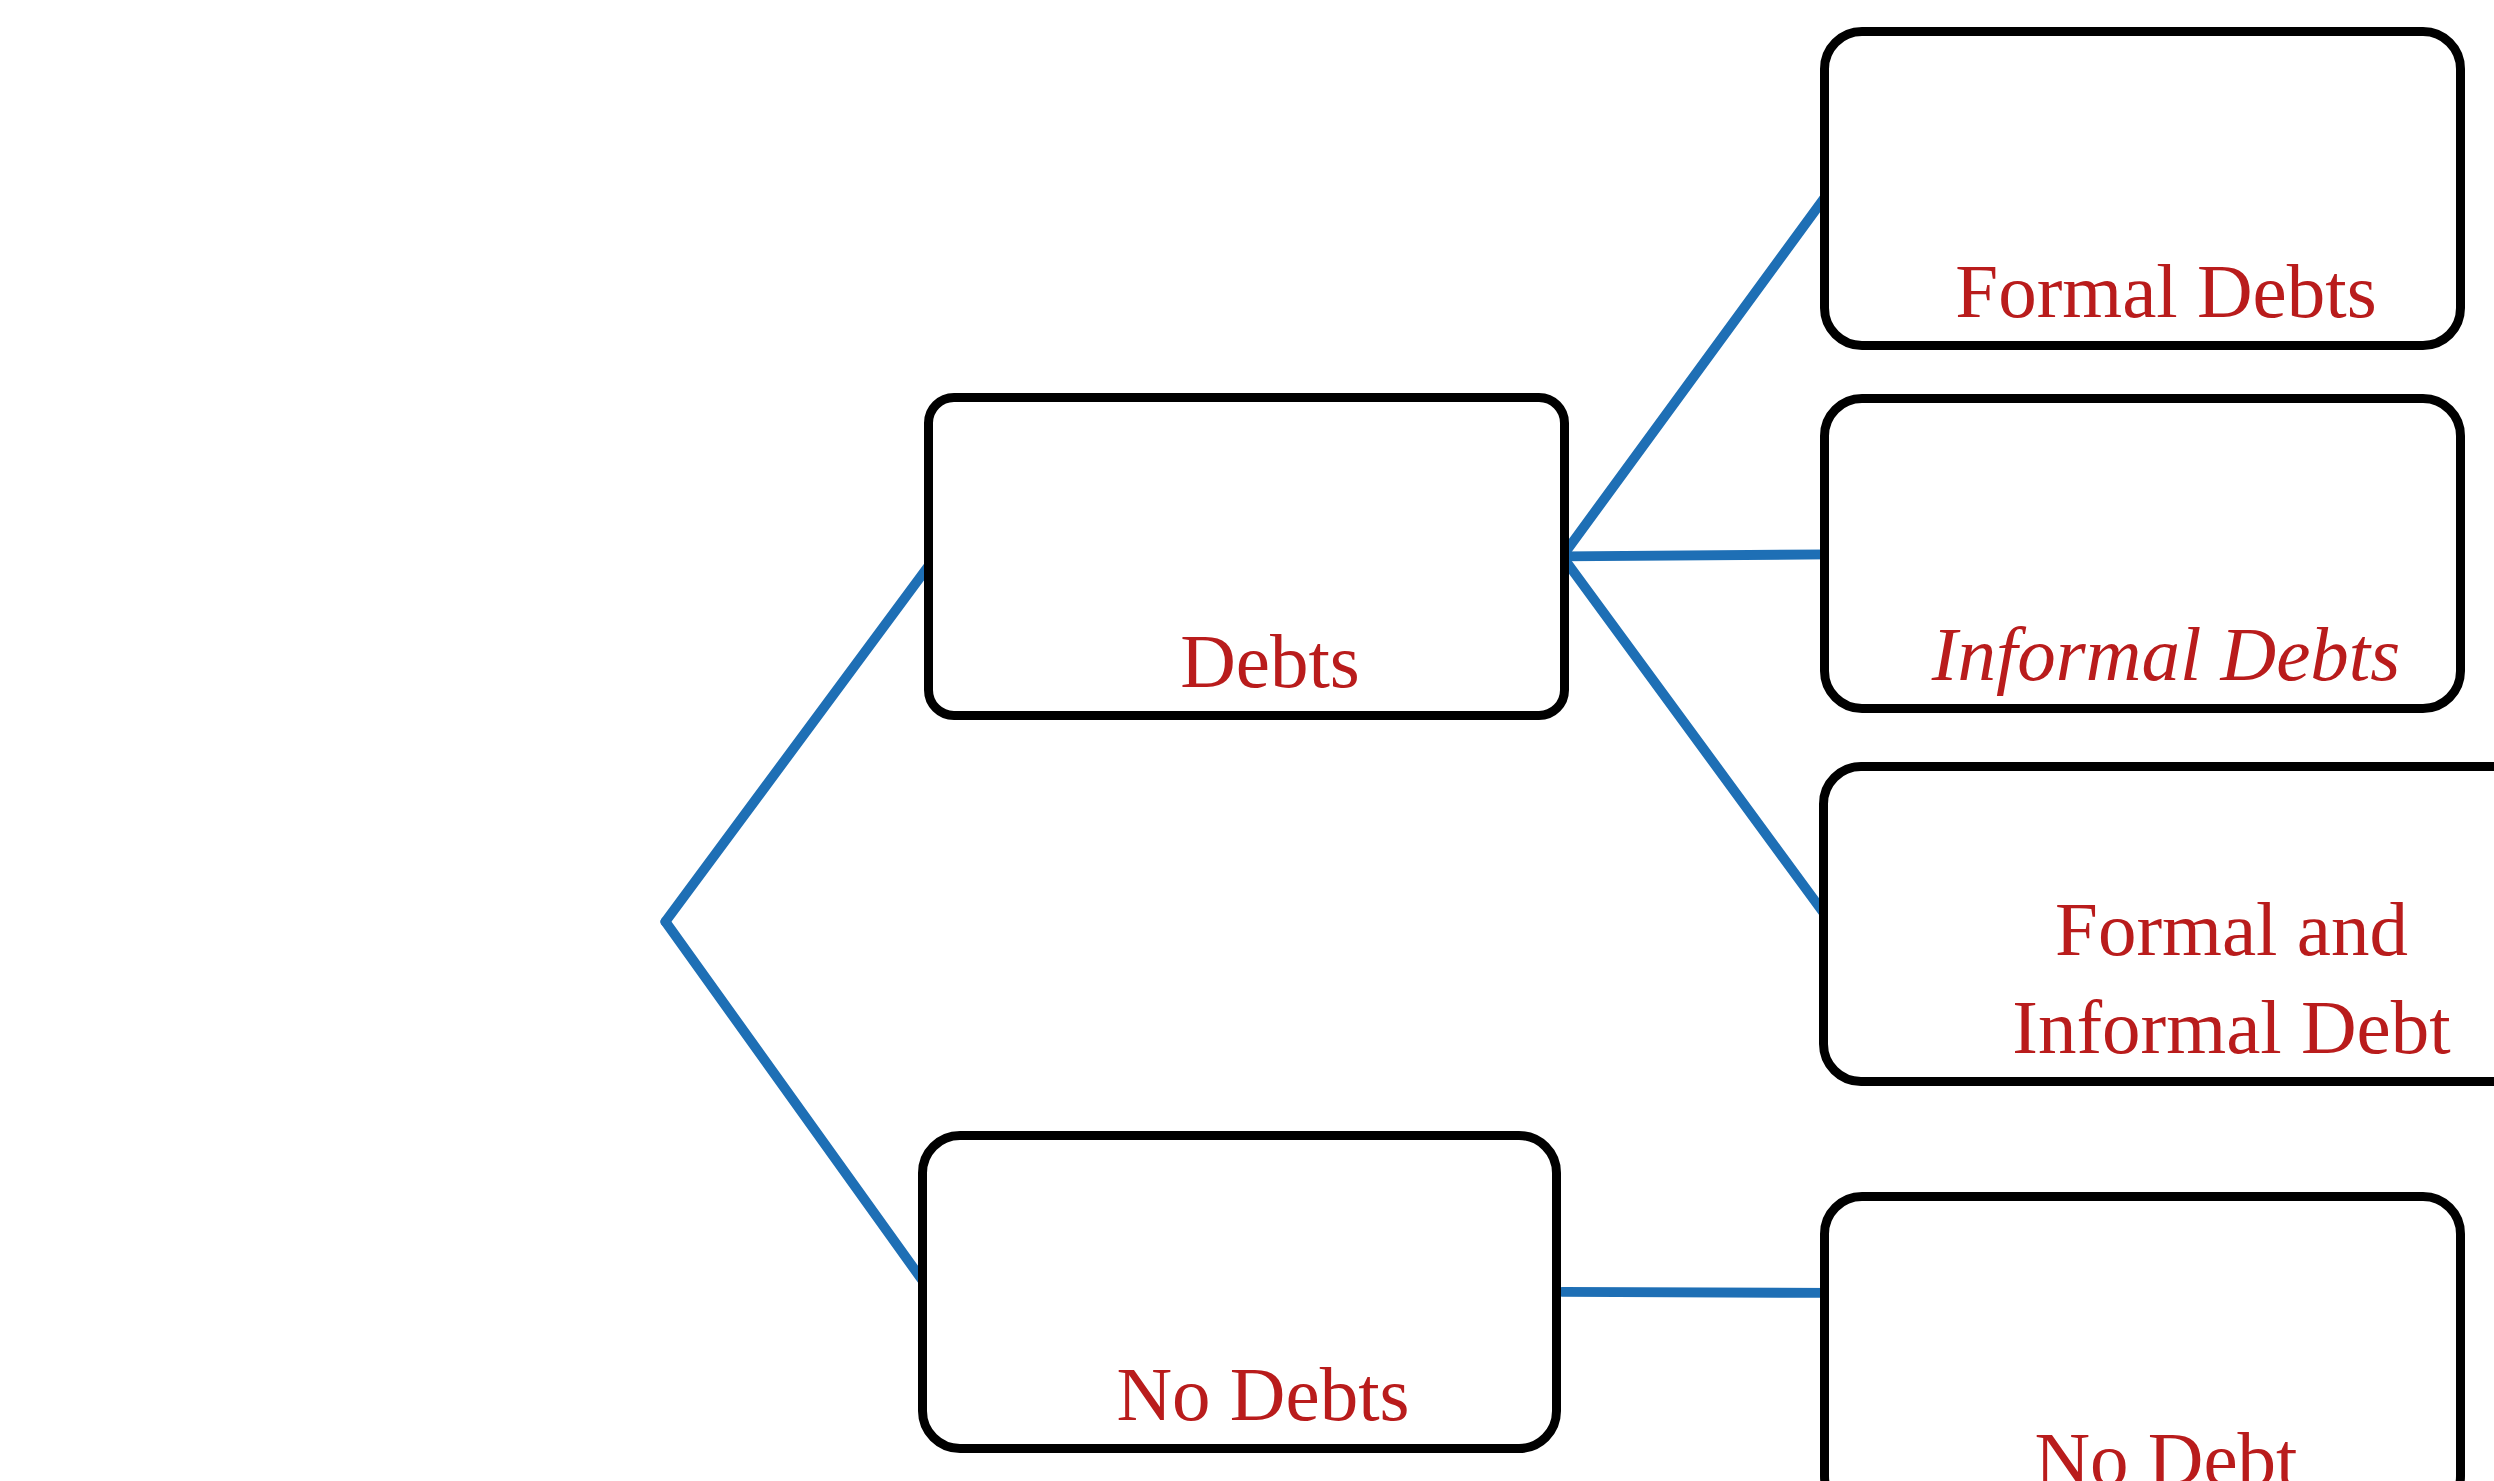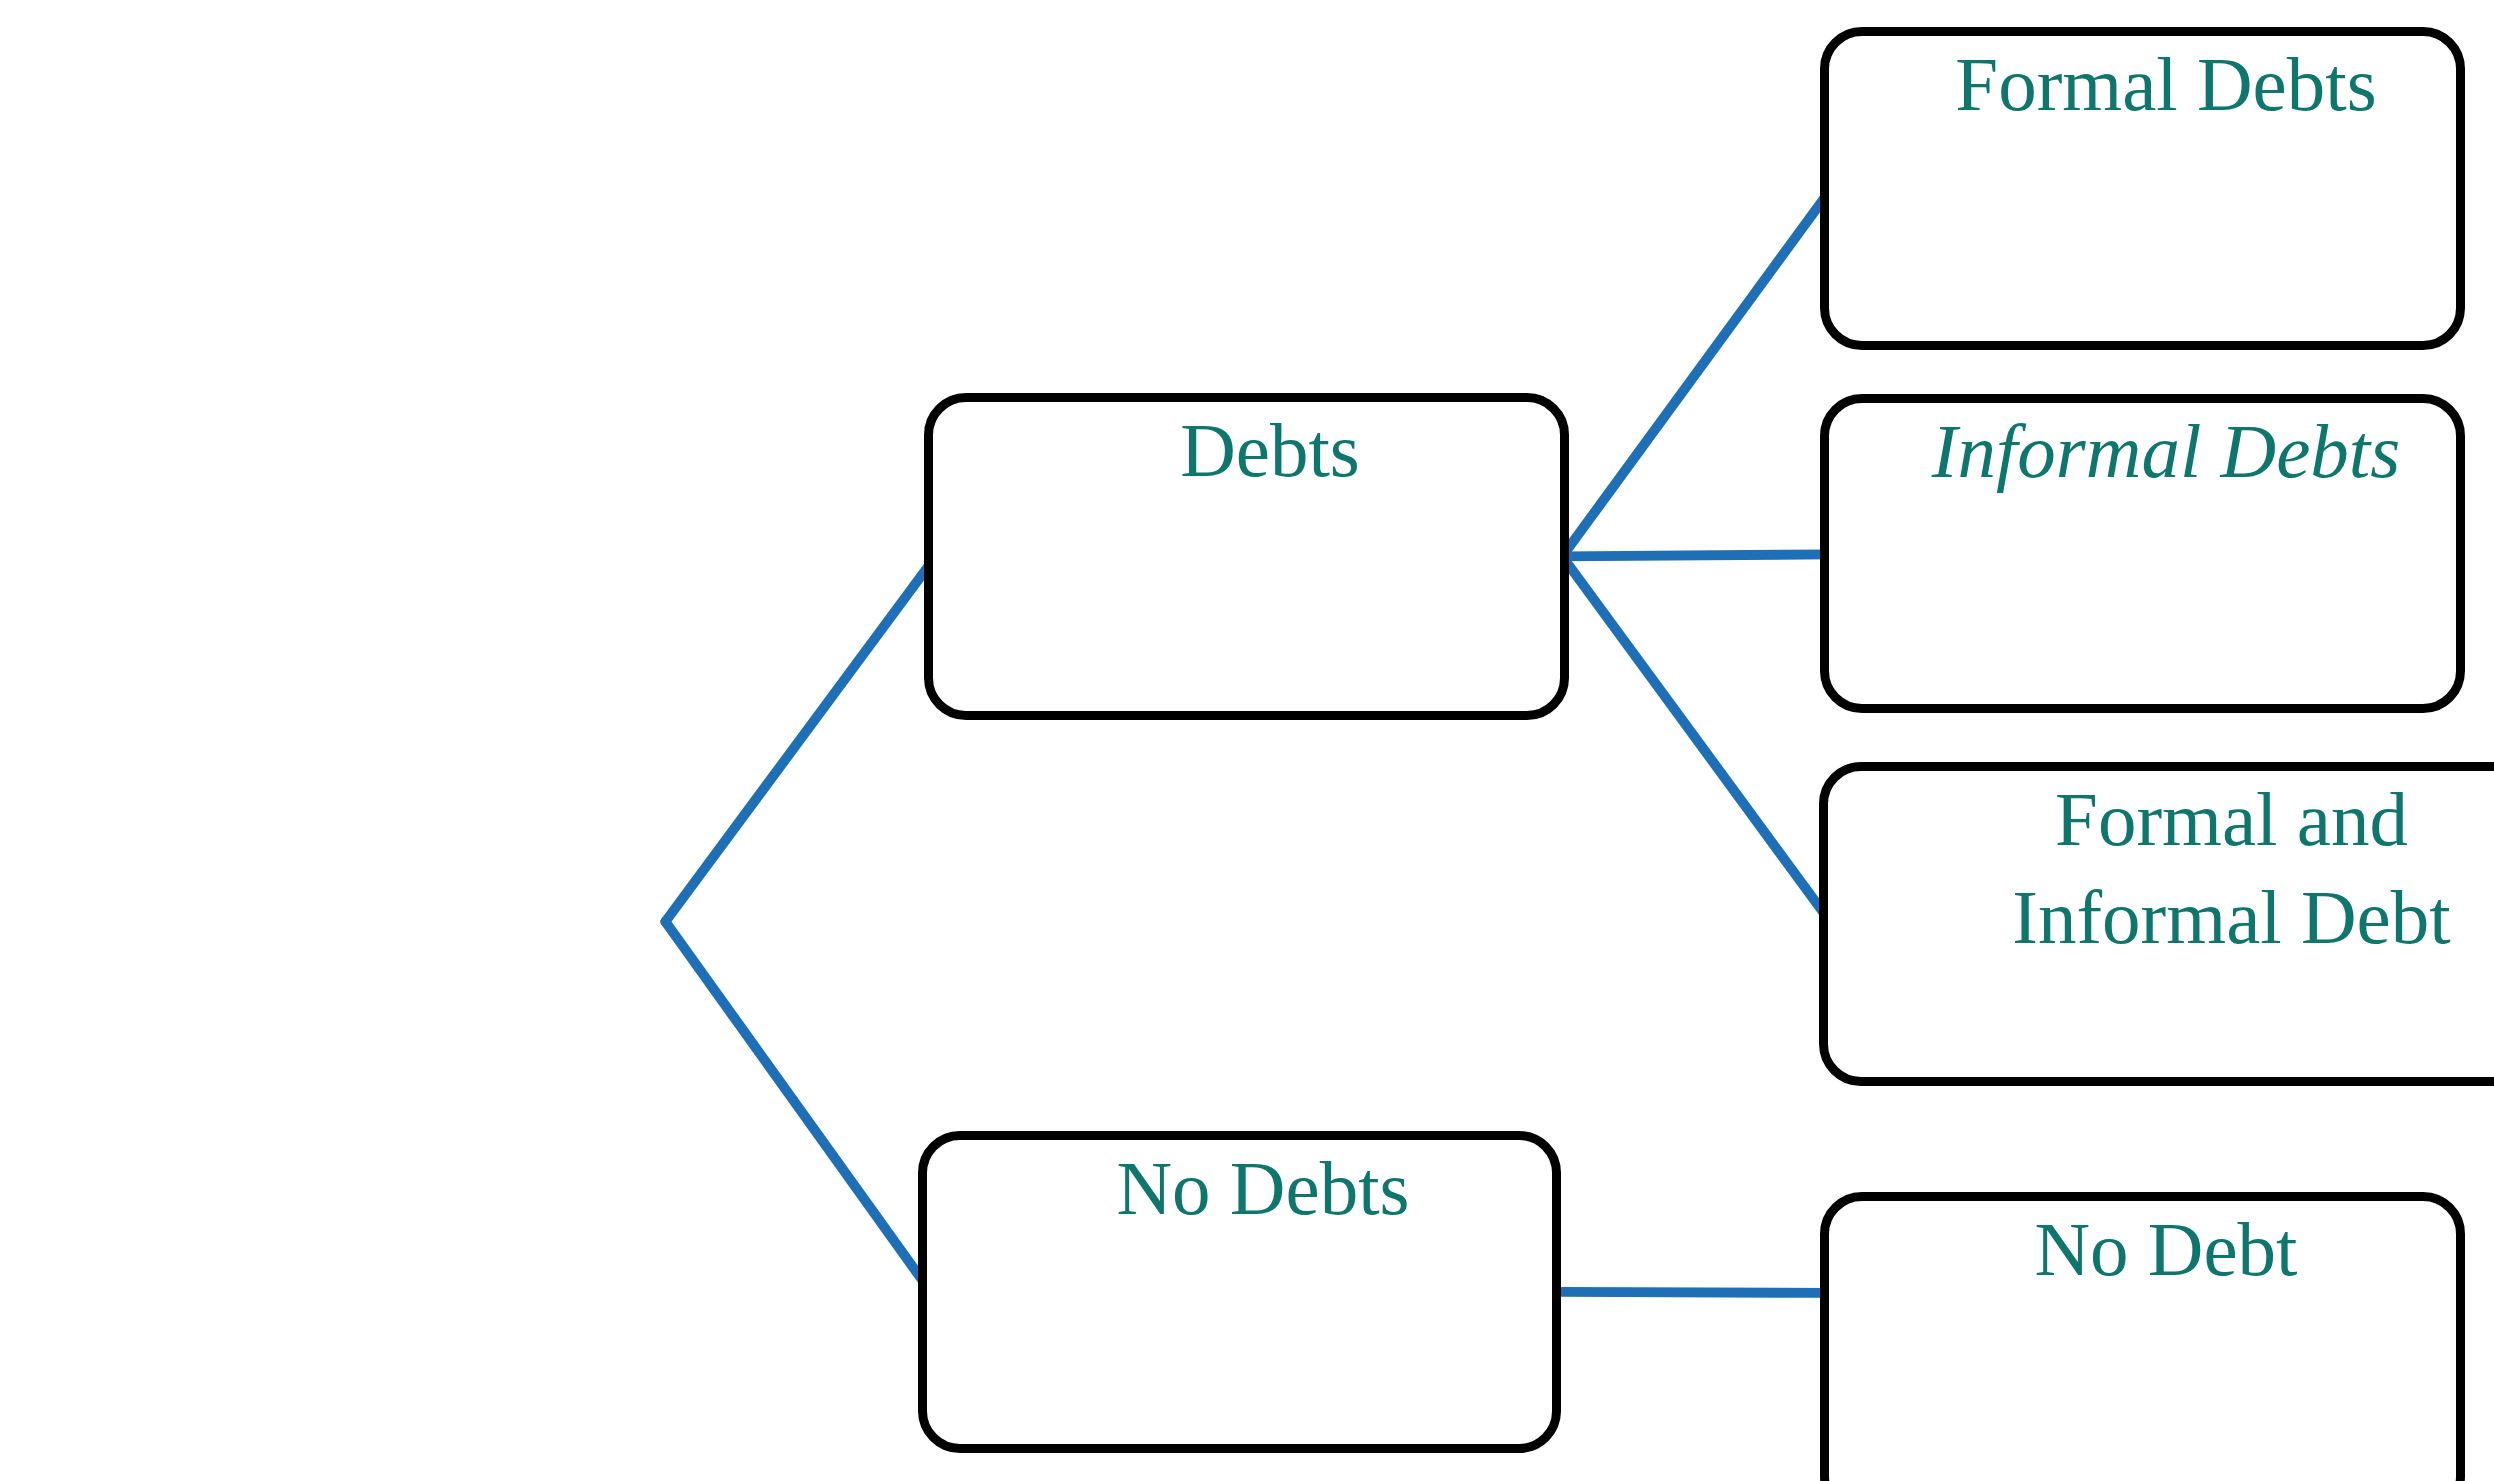--- a/index.html
+++ b/index.html
@@ -21,27 +21,27 @@
     width: 2495px;
     height: 1481px;
   }
   .node {
     position: absolute;
     box-sizing: border-box;
     background: #ffffff;
     border: 9px solid #000000;
     border-radius: 42px;
     display: flex;
-    align-items: flex-start;
+    align-items: flex-end;
     justify-content: center;
     text-align: center;
     font-family: "Liberation Serif", "DejaVu Serif", serif;
     font-size: 77px;
     line-height: 1.27;
-    color: #0f766e;
+    color: #b91c1c;
     white-space: pre-line;
     padding-left: 47px;
   }
   .node-debt-decision   { left: 28px;   top: 764px;  width: 643px; height: 315px; }
   .node-debts           { left: 924px;  top: 393px;  width: 645px; height: 327px; }
   .node-no-debts        { left: 918px;  top: 1131px; width: 643px; height: 322px; }
   .node-formal-debts    { left: 1820px; top: 27px;   width: 645px; height: 323px; }
   .node-informal-debts  { left: 1820px; top: 394px;  width: 645px; height: 319px; }
   .node-formal-informal { left: 1819px; top: 762px;  width: 778px; height: 324px; }
   .node-no-debt         { left: 1820px; top: 1192px; width: 645px; height: 326px; }
@@ -54,21 +54,21 @@
   <svg class="connectors" viewBox="0 0 2520 1496" xmlns="http://www.w3.org/2000/svg">
     <line class="connector" x1="672" y1="931" x2="945" y2="562" stroke-width="10" stroke-linecap="round" stroke="#1E6FB5"></line>
     <line class="connector" x1="672" y1="931" x2="940" y2="1305" stroke-width="10" stroke-linecap="round" stroke="#1E6FB5"></line>
     <line class="connector" x1="1578" y1="562" x2="1850" y2="190" stroke-width="10" stroke-linecap="round" stroke="#1E6FB5"></line>
     <line class="connector" x1="1578" y1="562" x2="1850" y2="560" stroke-width="10" stroke-linecap="round" stroke="#1E6FB5"></line>
     <line class="connector" x1="1578" y1="562" x2="1850" y2="933" stroke-width="10" stroke-linecap="round" stroke="#1E6FB5"></line>
     <line class="connector" x1="1578" y1="1305" x2="1850" y2="1306" stroke-width="10" stroke-linecap="round" stroke="#1E6FB5"></line>
   </svg>
 
 
-  <div class="node node-debts" style="background: rgb(255, 255, 255); border-color: rgb(0, 0, 0);">
+  <div class="node node-debts" style="background: rgb(255, 255, 255); border-color: rgb(0, 0, 0); border-radius: 30px;">
     <span>Debts</span>
   </div>
 
   <div class="node node-no-debts" style="background: rgb(255, 255, 255); border-color: rgb(0, 0, 0);">
     <span>No Debts</span>
   </div>
 
   <div class="node node-formal-debts" style="background: rgb(255, 255, 255); border-color: rgb(0, 0, 0);">
     <span>Formal Debts</span>
   </div>

